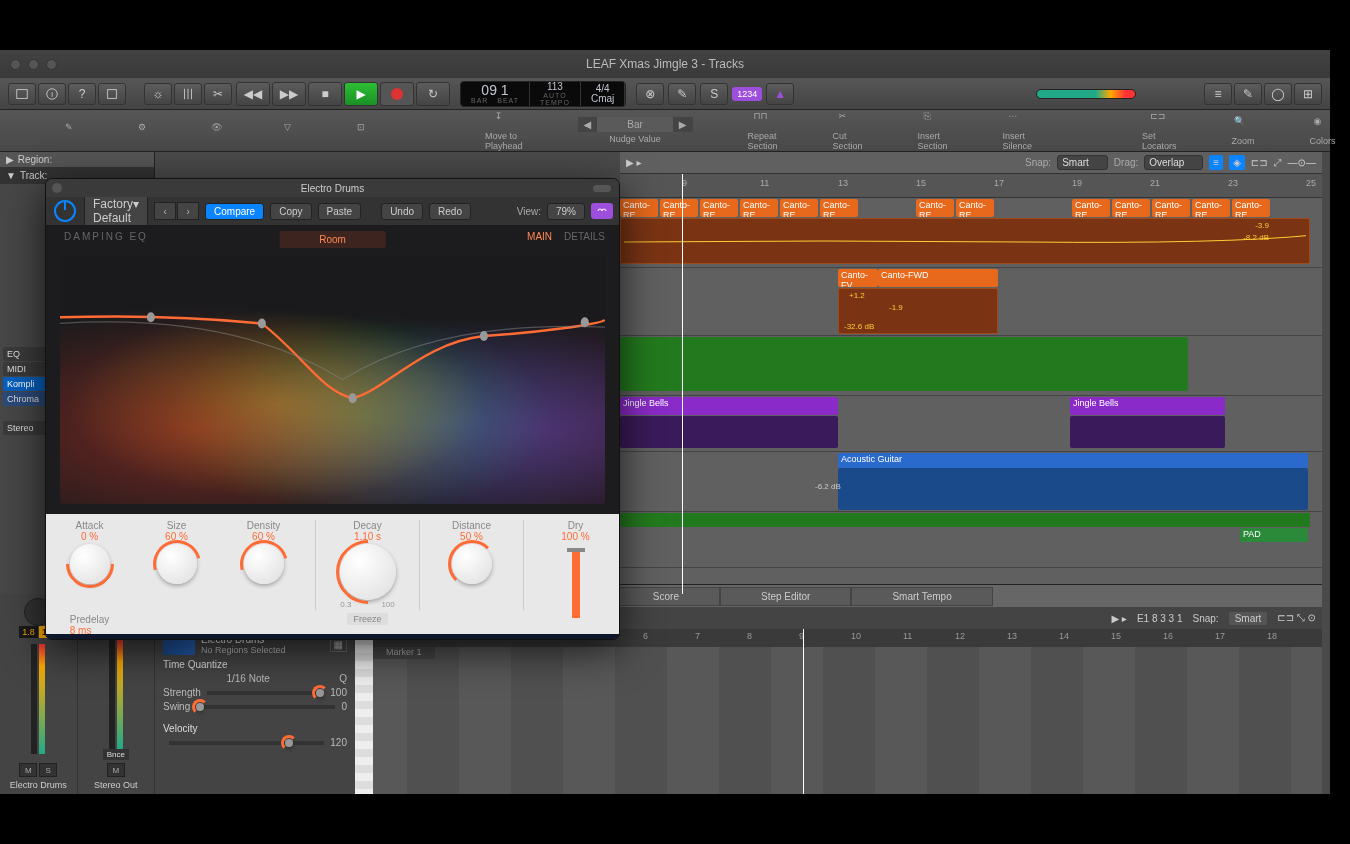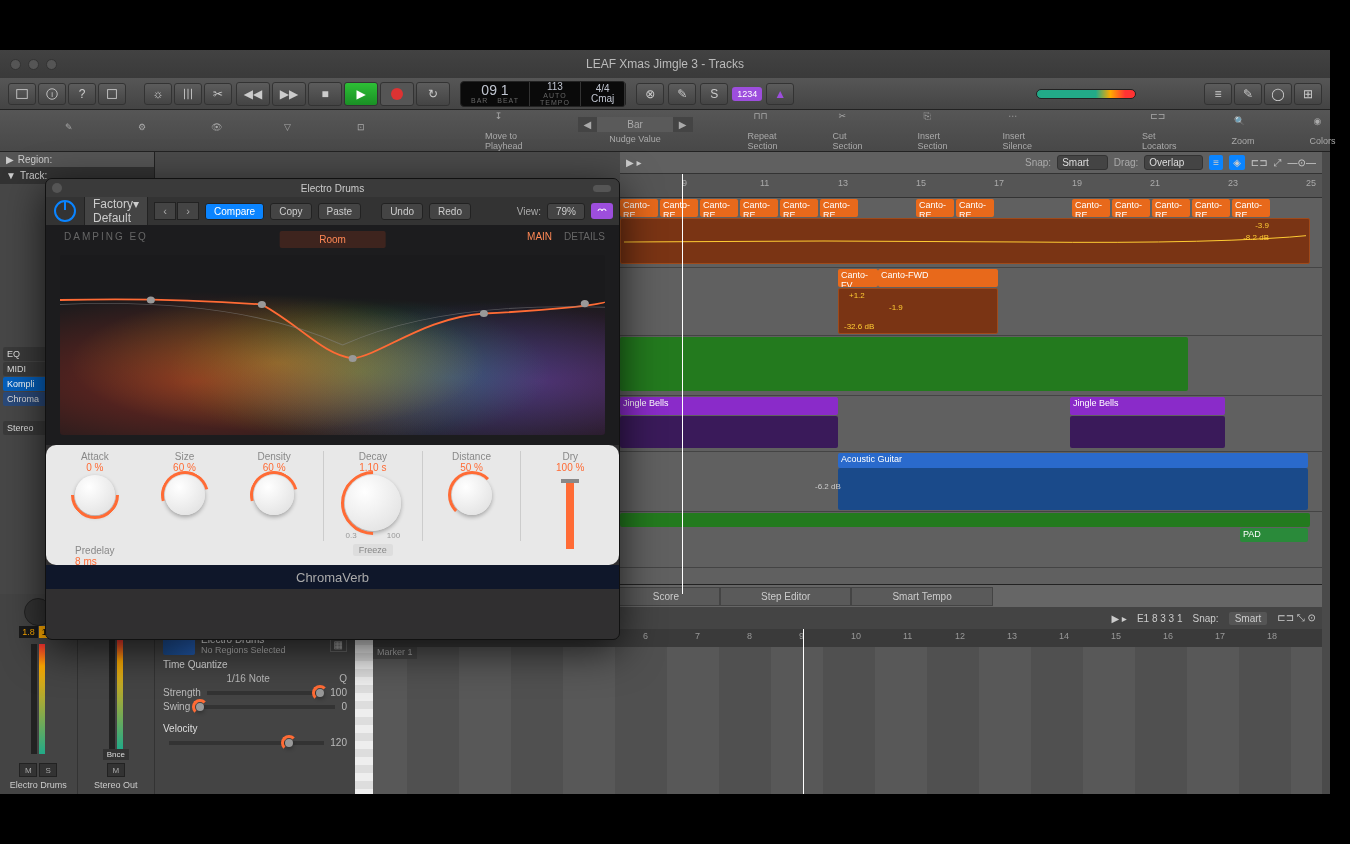--- a/index.html
+++ b/index.html
@@ -102,46 +102,46 @@
   .pr-left{position:absolute;left:0;top:44px;bottom:0;width:200px;background:#444;padding:4px 8px;font-size:10px;color:#bbb;}
   .pr-left .hdr{display:flex;align-items:center;gap:6px;margin-bottom:4px;}
   .thumb{width:32px;height:22px;background:linear-gradient(45deg,#1a4a8a,#2a6acc);border-radius:2px;}
   .pr-left .row{display:flex;justify-content:space-between;align-items:center;margin:3px 0;}
   .slider{flex:1;height:4px;background:#333;margin:0 6px;position:relative;}
   .slider .knob{width:8px;height:8px;border-radius:50%;background:#999;position:absolute;top:-2px;}
   .pr-grid{position:absolute;left:200px;right:0;top:44px;bottom:0;background:repeating-linear-gradient(90deg,#585858,#585858 52px,#505050 52px,#505050 104px);}
   .pr-keys{position:absolute;left:0;top:0;bottom:0;width:18px;background:repeating-linear-gradient(#eee,#eee 8px,#ddd 8px,#ddd 16px);}
   .pr-ruler{height:18px;background:#3a3a3a;position:absolute;top:0;left:18px;right:0;}
   .pr-ruler span{position:absolute;font-size:9px;color:#999;top:2px;}
-  .marker{position:absolute;top:18px;left:18px;height:12px;background:#444;color:#aaa;font-size:9px;padding:0 4px;}
+  .marker{position:absolute;top:18px;left:18px;height:12px;background:#444;color:#aaa;font-size:9px;padding:0 13px;}
   .pr-play{position:absolute;top:0;bottom:0;width:1px;background:#fff;left:448px;}
 
   
   .plugin{position:absolute;left:45px;top:128px;width:575px;height:462px;background:#302f30;border:1px solid #111;border-radius:7px;box-shadow:0 10px 40px rgba(0,0,0,.7);z-index:50;overflow:hidden;}
   .plugin .ptitle{height:18px;background:#3a3a3a;display:flex;align-items:center;justify-content:center;font-size:10px;color:#ccc;position:relative;}
   .plugin .ptitle .cls{position:absolute;left:6px;width:10px;height:10px;border-radius:50%;background:#555;}
   .plugin .ptitle .grip{position:absolute;right:8px;width:18px;height:7px;background:#555;border-radius:4px;}
   .plugin .ptool{height:28px;background:#333;display:flex;align-items:center;padding:0 6px;gap:6px;}
   .pwr{width:26px;height:26px;}
   .preset{flex:1;background:#444;border:1px solid #222;border-radius:3px;padding:3px 8px;font-size:12px;color:#ccc;display:flex;justify-content:space-between;max-width:170px;}
   .ptool .nav{display:flex;gap:1px;}
   .ptool .nav button{width:22px;height:18px;background:#444;border:1px solid #222;color:#aaa;font-size:11px;}
   .ptool .btn{padding:2px 8px;font-size:10px;background:#444;color:#ccc;border-radius:3px;border:1px solid #222;}
   .ptool .btn.cmp{background:#0a84ff;color:#fff;}
   .ptool .link{width:22px;height:16px;background:#9d4edd;border-radius:3px;display:flex;align-items:center;justify-content:center;}
-  .pbody{height:220px;background:#1c1c1e;position:relative;}
+  .pbody{height:289px;background:#1c1c1e;position:relative;}
   .pbody .mode{position:absolute;top:6px;font-size:10px;}
   .pbody .mode.l{left:18px;color:#666;letter-spacing:2px;}
   .pbody .mode.c{left:50%;transform:translateX(-50%);background:rgba(200,70,30,.2);color:#ff8855;padding:3px 40px;border-radius:2px;text-align:right;}
   .pbody .mode.r{right:14px;color:#666;}
   .pbody .mode.r span{margin-left:12px;}
   .pbody .mode.r .on{color:#ff8855;}
   .viz{position:absolute;top:30px;left:14px;right:14px;bottom:10px;background:radial-gradient(ellipse at 25% 70%,rgba(255,60,40,.4),transparent 50%),radial-gradient(ellipse at 40% 60%,rgba(240,220,30,.35),transparent 45%),radial-gradient(ellipse at 55% 65%,rgba(40,220,80,.3),transparent 45%),radial-gradient(ellipse at 72% 68%,rgba(40,140,255,.3),transparent 45%),radial-gradient(ellipse at 88% 70%,rgba(220,40,200,.3),transparent 45%),#1a1a1c;border-radius:3px;}
   .viz svg{position:absolute;inset:0;width:100%;height:100%;}
-  .knobs{height:120px;background:#e8e8e8;display:flex;padding:6px 8px;gap:8px;align-items:flex-start;border-radius:10px;}
+  .knobs{height:120px;background:#e8e8e8;display:flex;padding:6px 8px;gap:16px;align-items:flex-start;}
   .knobcol{flex:1;display:flex;flex-direction:column;align-items:center;font-size:10px;color:#666;}
   .knobcol .klabel{color:#888;}
   .knobcol .kval{color:#ff6b35;margin-bottom:2px;}
   .knob{width:40px;height:40px;border-radius:50%;background:radial-gradient(circle at 35% 30%,#fff,#ddd);box-shadow:0 2px 4px rgba(0,0,0,.3);position:relative;}
   .knob.big{width:56px;height:56px;}
   .knob::before{content:"";position:absolute;inset:-4px;border-radius:50%;border:3px solid #ff6b35;border-bottom-color:transparent;border-right-color:transparent;transform:rotate(var(--r,0deg));}
   .vslider{width:8px;height:70px;background:#ccc;position:relative;margin-top:4px;}
   .vslider .fill{position:absolute;bottom:0;width:100%;background:#ff6b35;}
   .vslider .h{position:absolute;width:18px;height:4px;background:#888;left:-5px;}
   .divv{width:1px;height:90px;background:#ccc;}

